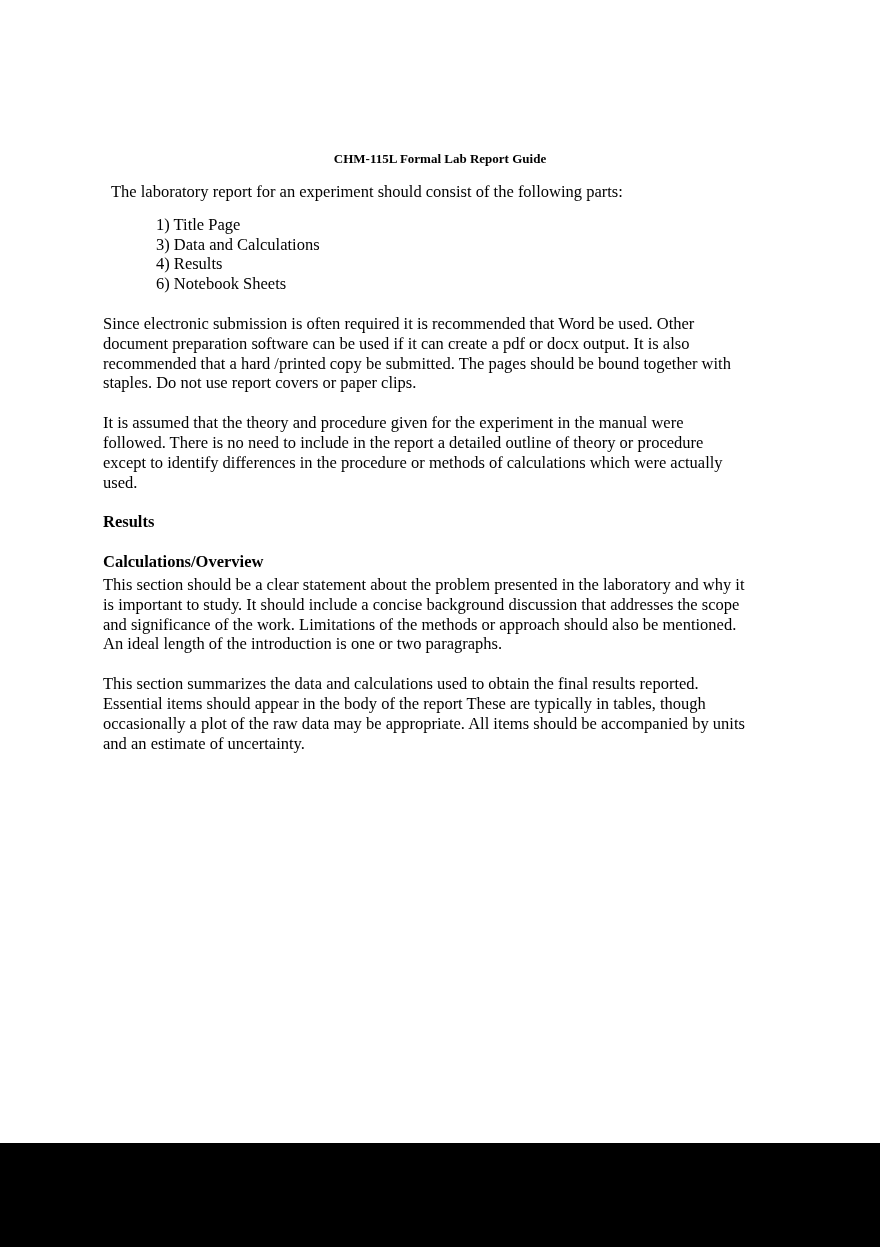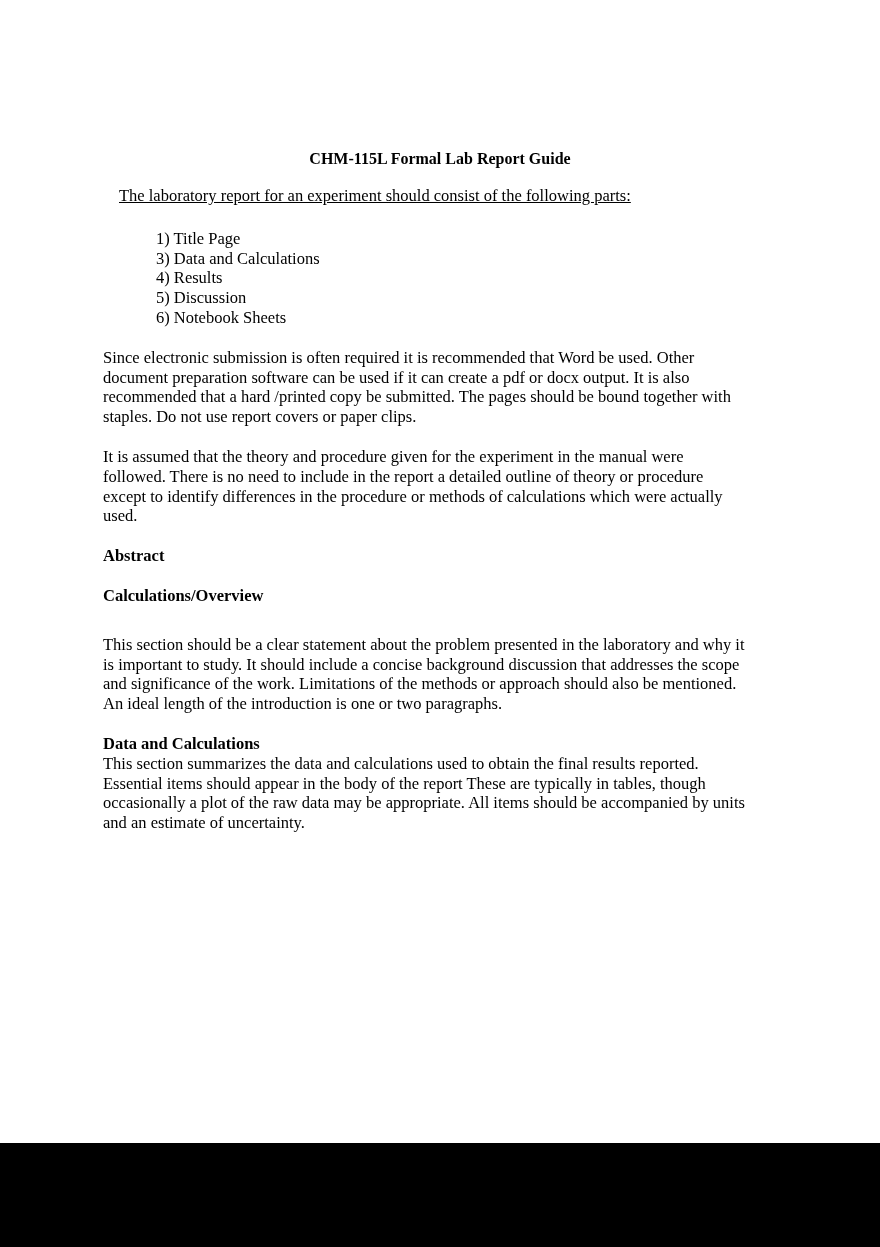--- a/index.html
+++ b/index.html
@@ -20,52 +20,51 @@
   }
   .content {
     padding: 148px 103px 0 103px;
     font-family: "Liberation Serif", "DejaVu Serif", serif;
     font-size: 16.5px;
     line-height: 19.8px;
     color: #000000;
   }
   .doc-title {
     font-weight: bold;
-    font-size: 16px;
+    font-size: 13px;
     line-height: 22px;
     text-align: center;
     margin: 0 0 12px 0;
     white-space: pre;
   }
   .intro {
-    margin: 16px;
+    margin: 8px;
     white-space: pre;
-    text-decoration: underline;
   }
   .parts-list {
-    margin: 23px 0 0 0;
+    margin: 13px 0 0 0;
     padding: 0 0 0 53px;
     list-style: none;
   }
   .parts-list li { white-space: pre; }
   .para {
     margin: 20px 0 0 0;
     white-space: pre;
   }
   .section { margin: 20px 0 0 0; }
   .section-heading {
     font-weight: bold;
     margin: 0;
     white-space: pre;
   }
   .section-body {
     margin: 0;
     white-space: pre;
   }
-  .section-body.spaced { margin-top: 29px; }
+  .section-body.spaced { margin-top: 3px; }
   .bottom-band {
     position: absolute;
     top: 1143px; left: 0;
     width: 880px;
     height: 104px;
     background: #000000;
   }
 </style>
 </head>
 <body>
@@ -75,49 +74,47 @@
     <div class="content">
 
       <h1 class="doc-title">CHM-115L Formal Lab Report Guide</h1>
 
       <p class="intro">The laboratory report for an experiment should consist of the following parts:</p>
 
       <ul class="parts-list">
         <li>1) Title Page</li>
         <li>3) Data and Calculations</li>
         <li>4) Results</li>
-        <li>5) Discussion</li>
         <li>6) Notebook Sheets</li>
       </ul>
 
       <p class="para">Since electronic submission is often required it is recommended that Word be used. Other
 document preparation software can be used if it can create a pdf or docx output. It is also
 recommended that a hard /printed copy be submitted. The pages should be bound together with
 staples. Do not use report covers or paper clips.</p>
 
       <p class="para">It is assumed that the theory and procedure given for the experiment in the manual were
 followed. There is no need to include in the report a detailed outline of theory or procedure
 except to identify differences in the procedure or methods of calculations which were actually
 used.</p>
 
 
       <div class="section">
-        <div class="section-heading">Abstract</div>
+        <div class="section-heading">Results</div>
       </div>
 
       <div class="section">
         <div class="section-heading">Calculations/Overview</div>
         <p class="section-body spaced">This section should be a clear statement about the problem presented in the laboratory and why it
 is important to study. It should include a concise background discussion that addresses the scope
 and significance of the work. Limitations of the methods or approach should also be mentioned.
 An ideal length of the introduction is one or two paragraphs.</p>
       </div>
 
       <div class="section">
-        <div class="section-heading">Data and Calculations</div>
         <p class="section-body">This section summarizes the data and calculations used to obtain the final results reported.
 Essential items should appear in the body of the report These are typically in tables, though
 occasionally a plot of the raw data may be appropriate. All items should be accompanied by units
 and an estimate of uncertainty.</p>
       </div>
 
 
     </div>
   </div>
   <div class="bottom-band"></div>

